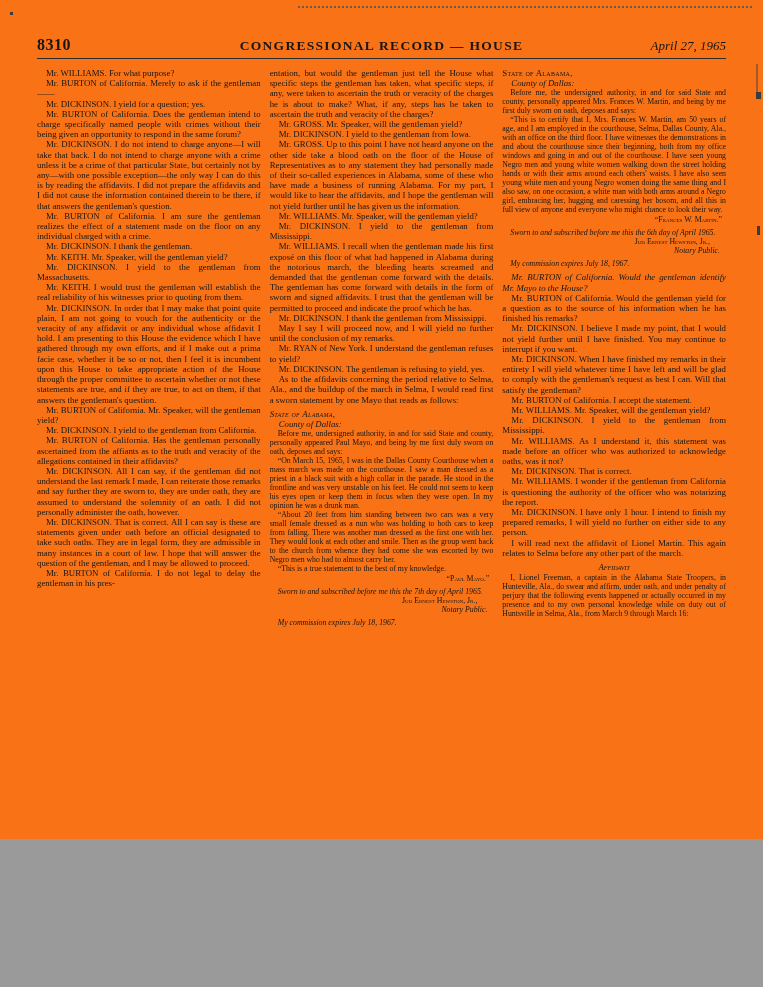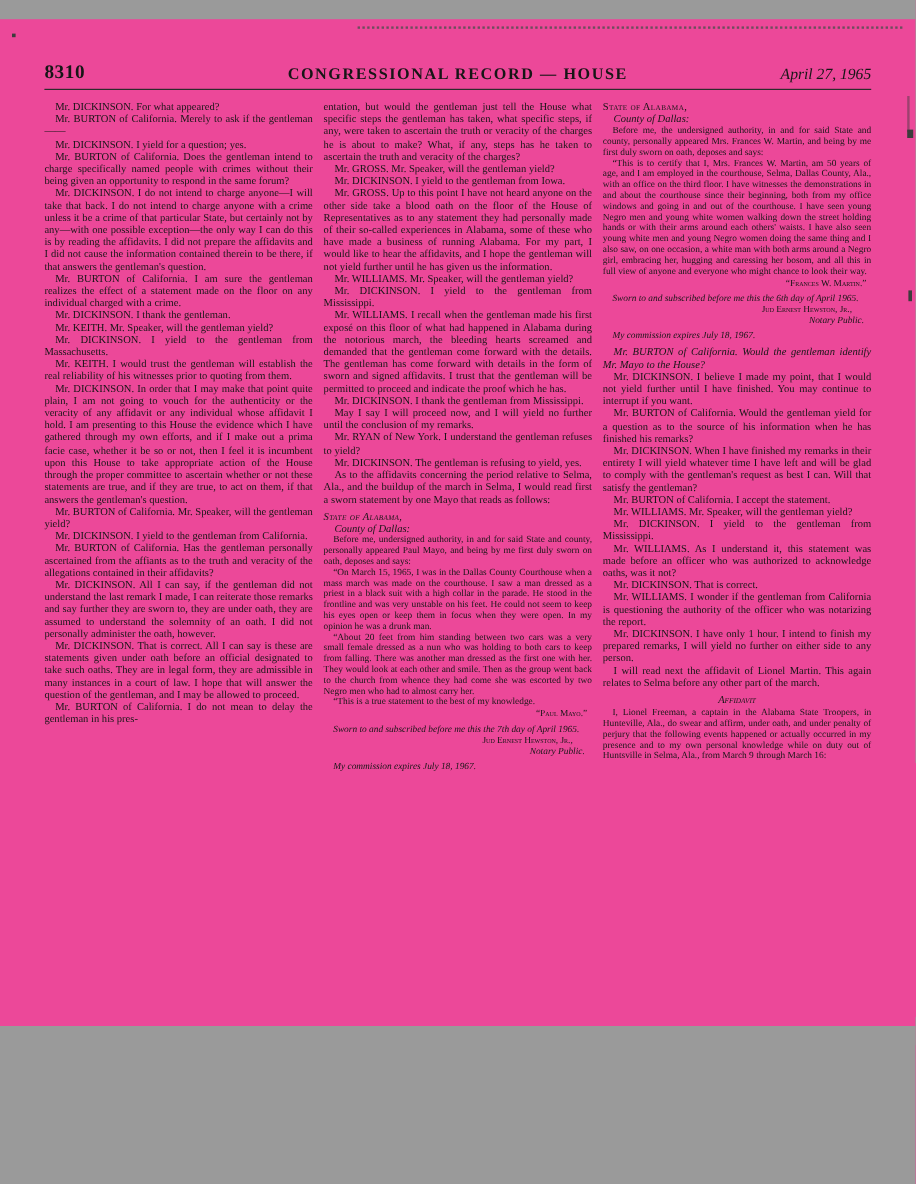--- a/index.html
+++ b/index.html
@@ -1,18 +1,18 @@
 <!DOCTYPE html>
 <html><head>
 <meta charset="utf-8">
 <style>
   html,body{margin:0;padding:0;background:#9a9a9a;}
   .page{
-    position:relative;width:763px;height:839px;margin:16px auto;
-    background:#ec4899;overflow:hidden;color:#161616;
+    position:relative;width:763px;height:839px;margin:0 auto;
+    background:#f97316;overflow:hidden;color:#161616;
     font-family:"Liberation Serif",serif;
   }
   
   .artifact{position:absolute;background:#3c3c3c;}
   .art-dotted{position:absolute;top:6px;left:298px;width:454px;height:0;
     border-top:2px dotted #4f4f4f;background:none;opacity:.8;}
   .art-r1{top:92px;right:2px;width:5px;height:7px;}
   .art-r2{top:226px;right:3px;width:3px;height:9px;}
   .art-r3{top:64px;right:5px;width:2px;height:30px;opacity:.45;}
   .art-l1{top:12px;left:10px;width:3px;height:3px;}
@@ -58,37 +58,37 @@
 
   <header class="page-header">
     <span class="page-number">8310</span>
     <span class="journal-title">CONGRESSIONAL RECORD — HOUSE</span>
     <span class="issue-date">April 27, 1965</span>
   </header>
   <div class="header-rule"></div>
 
   <main class="columns">
       <div class="col">
-        <div class="blk p">Mr. DICKINSON. For what appeared?</div>
+        <div class="blk p">Mr. WILLIAMS. For what purpose?</div>
         <div class="blk p">Mr. BURTON of California. Merely to ask if the gentleman——</div>
         <div class="blk p">Mr. DICKINSON. I yield for a question; yes.</div>
         <div class="blk p">Mr. BURTON of California. Does the gentleman intend to charge specifically named people with crimes without their being given an opportunity to respond in the same forum?</div>
         <div class="blk p">Mr. DICKINSON. I do not intend to charge anyone—I will take that back. I do not intend to charge anyone with a crime unless it be a crime of that particular State, but certainly not by any—with one possible exception—the only way I can do this is by reading the affidavits. I did not prepare the affidavits and I did not cause the information contained therein to be there, if that answers the gentleman's question.</div>
         <div class="blk p">Mr. BURTON of California. I am sure the gentleman realizes the effect of a statement made on the floor on any individual charged with a crime.</div>
         <div class="blk p">Mr. DICKINSON. I thank the gentleman.</div>
         <div class="blk p">Mr. KEITH. Mr. Speaker, will the gentleman yield?</div>
         <div class="blk p">Mr. DICKINSON. I yield to the gentleman from Massachusetts.</div>
         <div class="blk p">Mr. KEITH. I would trust the gentleman will establish the real reliability of his witnesses prior to quoting from them.</div>
         <div class="blk p">Mr. DICKINSON. In order that I may make that point quite plain, I am not going to vouch for the authenticity or the veracity of any affidavit or any individual whose affidavit I hold. I am presenting to this House the evidence which I have gathered through my own efforts, and if I make out a prima facie case, whether it be so or not, then I feel it is incumbent upon this House to take appropriate action of the House through the proper committee to ascertain whether or not these statements are true, and if they are true, to act on them, if that answers the gentleman's question.</div>
         <div class="blk p">Mr. BURTON of California. Mr. Speaker, will the gentleman yield?</div>
         <div class="blk p">Mr. DICKINSON. I yield to the gentleman from California.</div>
         <div class="blk p">Mr. BURTON of California. Has the gentleman personally ascertained from the affiants as to the truth and veracity of the allegations contained in their affidavits?</div>
         <div class="blk p">Mr. DICKINSON. All I can say, if the gentleman did not understand the last remark I made, I can reiterate those remarks and say further they are sworn to, they are under oath, they are assumed to understand the solemnity of an oath. I did not personally administer the oath, however.</div>
         <div class="blk p">Mr. DICKINSON. That is correct. All I can say is these are statements given under oath before an official designated to take such oaths. They are in legal form, they are admissible in many instances in a court of law. I hope that will answer the question of the gentleman, and I may be allowed to proceed.</div>
-        <div class="blk p">Mr. BURTON of California. I do not mean to delay the gentleman in his pres-</div>
+        <div class="blk p">Mr. BURTON of California. I do not legal to delay the gentleman in his pres-</div>
       </div>
       <div class="col">
         <div class="blk pn">entation, but would the gentleman just tell the House what specific steps the gentleman has taken, what specific steps, if any, were taken to ascertain the truth or veracity of the charges he is about to make? What, if any, steps has he taken to ascertain the truth and veracity of the charges?</div>
         <div class="blk p">Mr. GROSS. Mr. Speaker, will the gentleman yield?</div>
         <div class="blk p">Mr. DICKINSON. I yield to the gentleman from Iowa.</div>
         <div class="blk p">Mr. GROSS. Up to this point I have not heard anyone on the other side take a blood oath on the floor of the House of Representatives as to any statement they had personally made of their so-called experiences in Alabama, some of these who have made a business of running Alabama. For my part, I would like to hear the affidavits, and I hope the gentleman will not yield further until he has given us the information.</div>
         <div class="blk p">Mr. WILLIAMS. Mr. Speaker, will the gentleman yield?</div>
         <div class="blk p">Mr. DICKINSON. I yield to the gentleman from Mississippi.</div>
         <div class="blk p">Mr. WILLIAMS. I recall when the gentleman made his first exposé on this floor of what had happened in Alabama during the notorious march, the bleeding hearts screamed and demanded that the gentleman come forward with the details. The gentleman has come forward with details in the form of sworn and signed affidavits. I trust that the gentleman will be permitted to proceed and indicate the proof which he has.</div>
         <div class="blk p">Mr. DICKINSON. I thank the gentleman from Mississippi.</div>
@@ -112,22 +112,22 @@
         <div class="blk sc">State of Alabama,</div>
         <div class="blk it">County of Dallas:</div>
         <div class="blk fine">Before me, the undersigned authority, in and for said State and county, personally appeared Mrs. Frances W. Martin, and being by me first duly sworn on oath, deposes and says:</div>
         <div class="blk fine">“This is to certify that I, Mrs. Frances W. Martin, am 50 years of age, and I am employed in the courthouse, Selma, Dallas County, Ala., with an office on the third floor. I have witnesses the demonstrations in and about the courthouse since their beginning, both from my office windows and going in and out of the courthouse. I have seen young Negro men and young white women walking down the street holding hands or with their arms around each others' waists. I have also seen young white men and young Negro women doing the same thing and I also saw, on one occasion, a white man with both arms around a Negro girl, embracing her, hugging and caressing her bosom, and all this in full view of anyone and everyone who might chance to look their way.</div>
         <div class="blk sig">“Frances W. Martin.”</div>
         <div class="blk fine mt">Sworn to and subscribed before me this the 6th day of April 1965.</div>
         <div class="blk attr">Jud Ernest Hewston, Jr.,</div>
         <div class="blk attrit">Notary Public.</div>
         <div class="blk fine mt">My commission expires July 18, 1967.</div>
         <div class="blk p mt">Mr. BURTON of California. Would the gentleman identify Mr. Mayo to the House?</div>
+        <div class="blk p">Mr. BURTON of California. Would the gentleman yield for a question as to the source of his information when he has finished his remarks?</div>
         <div class="blk p">Mr. DICKINSON. I believe I made my point, that I would not yield further until I have finished. You may continue to interrupt if you want.</div>
-        <div class="blk p">Mr. BURTON of California. Would the gentleman yield for a question as to the source of his information when he has finished his remarks?</div>
         <div class="blk p">Mr. DICKINSON. When I have finished my remarks in their entirety I will yield whatever time I have left and will be glad to comply with the gentleman's request as best I can. Will that satisfy the gentleman?</div>
         <div class="blk p">Mr. BURTON of California. I accept the statement.</div>
         <div class="blk p">Mr. WILLIAMS. Mr. Speaker, will the gentleman yield?</div>
         <div class="blk p">Mr. DICKINSON. I yield to the gentleman from Mississippi.</div>
         <div class="blk p">Mr. WILLIAMS. As I understand it, this statement was made before an officer who was authorized to acknowledge oaths, was it not?</div>
         <div class="blk p">Mr. DICKINSON. That is correct.</div>
         <div class="blk p">Mr. WILLIAMS. I wonder if the gentleman from California is questioning the authority of the officer who was notarizing the report.</div>
         <div class="blk p">Mr. DICKINSON. I have only 1 hour. I intend to finish my prepared remarks, I will yield no further on either side to any person.</div>
         <div class="blk p">I will read next the affidavit of Lionel Martin. This again relates to Selma before any other part of the march.</div>
         <div class="blk csc mt">Affidavit</div>

